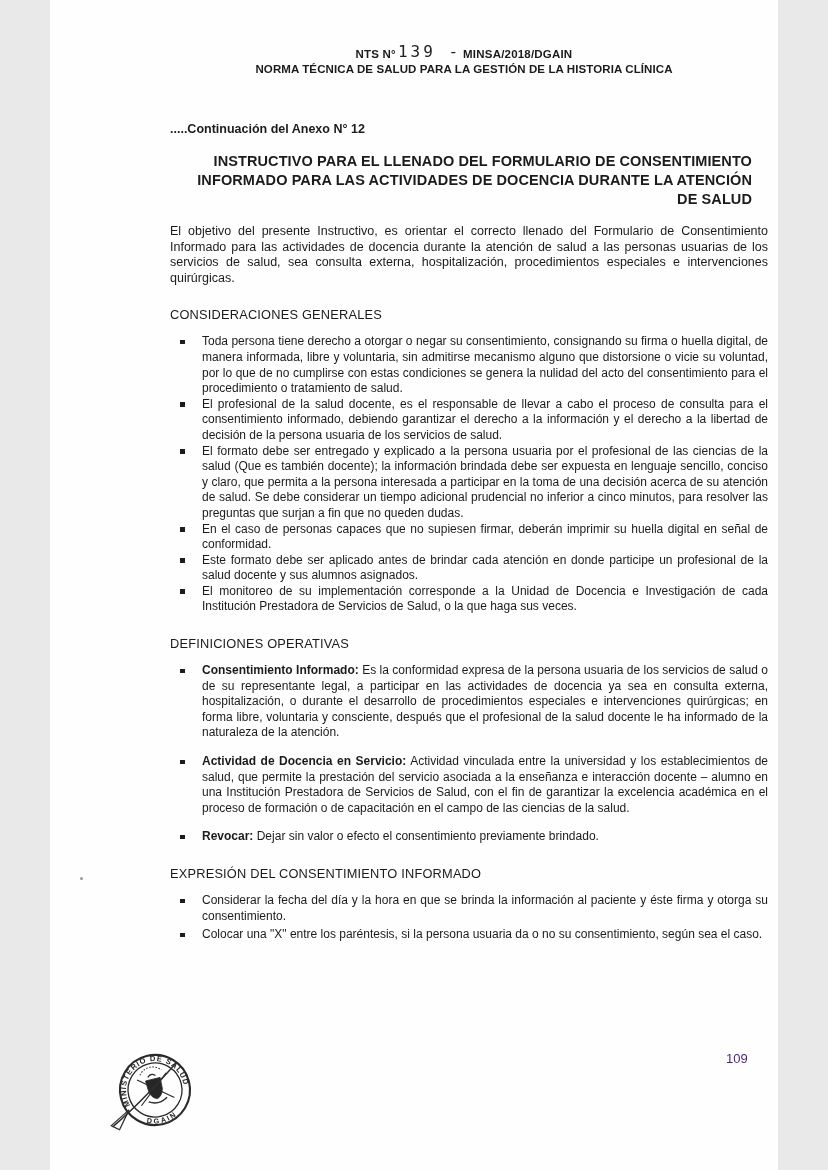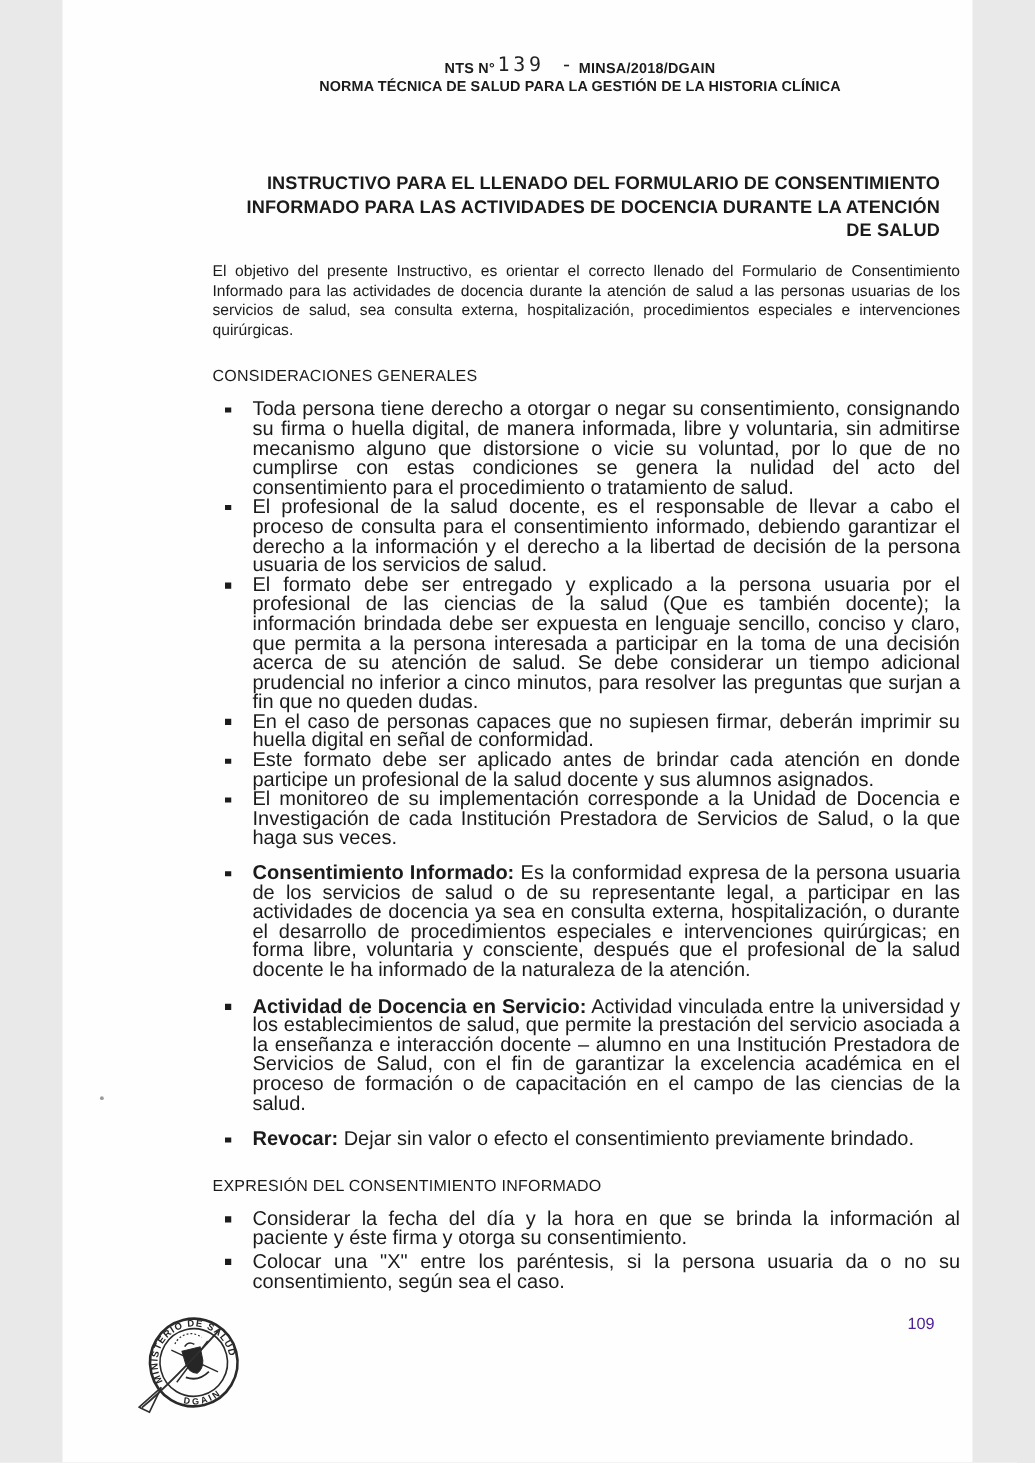--- a/index.html
+++ b/index.html
@@ -20,21 +20,21 @@
   .content { position:absolute; left:120px; top:122px; width:598px; }
   .continuation { font-size:12.5px; font-weight:bold; }
   .doc-title {
     margin:16px auto 0 auto; width:566px; text-align:right;
     font-size:14.5px; font-weight:bold; line-height:19px; letter-spacing:.1px;
   }
   p.intro { margin:15px 0 0 0; font-size:12.5px; line-height:15.6px; text-align:justify; }
   h2.sec {
     margin:21px 0 0 0; font-size:12.8px; font-weight:normal; letter-spacing:.2px;
   }
-  ul.blist { list-style:none; margin:12px 0 0 0; padding:0; font-size:16px; line-height:15.6px; }
+  ul.blist { list-style:none; margin:12px 0 0 0; padding:0; font-size:12px; line-height:15.6px; }
   ul.blist li { position:relative; padding-left:32px; text-align:justify; }
   ul.blist li::before {
     content:""; position:absolute; left:10px; top:5.5px; width:4.5px; height:4.5px; background:#1c1c1c;
   }
   ul.blist.spaced li { margin-bottom:13px; }
   ul.blist.spaced li:last-child { margin-bottom:12px; }
   ul.blist.slight li { margin-bottom:3px; }
   .term { font-weight:bold; }
   
   .pagenum { position:absolute; left:676px; top:1051px; font-size:13px; color:#4c1d95; }
@@ -48,38 +48,40 @@
 <div class="page">
 
   <div class="hdr">
     <div class="l1">
       <span>NTS N°</span><span class="hand">139 -</span><span>MINSA/2018/DGAIN</span>
     </div>
     <div class="l2">NORMA TÉCNICA DE SALUD PARA LA GESTIÓN DE LA HISTORIA CLÍNICA</div>
   </div>
 
   <div class="content">
+    <div class="continuation">.....Continuación del Anexo N° 12</div>
 
     <div class="doc-title">INSTRUCTIVO PARA EL LLENADO DEL FORMULARIO DE CONSENTIMIENTO INFORMADO PARA LAS ACTIVIDADES DE DOCENCIA DURANTE LA ATENCIÓN DE SALUD</div>
 
     <p class="intro">El objetivo del presente Instructivo, es orientar el correcto llenado del Formulario de Consentimiento Informado para las actividades de docencia durante la atención de salud a las personas usuarias de los servicios de salud, sea consulta externa, hospitalización, procedimientos especiales e intervenciones quirúrgicas.</p>
 
     <section>
       <h2 class="sec">CONSIDERACIONES GENERALES</h2>
       <ul class="blist">
         <li>Toda persona tiene derecho a otorgar o negar su consentimiento, consignando su firma o huella digital, de manera informada, libre y voluntaria, sin admitirse mecanismo alguno que distorsione o vicie su voluntad, por lo que de no cumplirse con estas condiciones se genera la nulidad del acto del consentimiento para el procedimiento o tratamiento de salud.</li>
         <li>El profesional de la salud docente, es el responsable de llevar a cabo el proceso de consulta para el consentimiento informado, debiendo garantizar el derecho a la información y el derecho a la libertad de decisión de la persona usuaria de los servicios de salud.</li>
         <li>El formato debe ser entregado y explicado a la persona usuaria por el profesional de las ciencias de la salud (Que es también docente); la información brindada debe ser expuesta en lenguaje sencillo, conciso y claro, que permita a la persona interesada a participar en la toma de una decisión acerca de su atención de salud. Se debe considerar un tiempo adicional prudencial no inferior a cinco minutos, para resolver las preguntas que surjan a fin que no queden dudas.</li>
         <li>En el caso de personas capaces que no supiesen firmar, deberán imprimir su huella digital en señal de conformidad.</li>
         <li>Este formato debe ser aplicado antes de brindar cada atención en donde participe un profesional de la salud docente y sus alumnos asignados.</li>
         <li>El monitoreo de su implementación corresponde a la Unidad de Docencia e Investigación de cada Institución Prestadora de Servicios de Salud, o la que haga sus veces.</li>
       </ul>
     </section>
 
     <section>
+      <h2 class="sec">DEFINICIONES OPERATIVAS</h2>
       <ul class="blist spaced">
         <li><span class="term">Consentimiento Informado:</span> <span>Es la conformidad expresa de la persona usuaria de los servicios de salud o de su representante legal, a participar en las actividades de docencia ya sea en consulta externa, hospitalización, o durante el desarrollo de procedimientos especiales e intervenciones quirúrgicas; en forma libre, voluntaria y consciente, después que el profesional de la salud docente le ha informado de la naturaleza de la atención.</span></li>
         <li><span class="term">Actividad de Docencia en Servicio:</span> <span>Actividad vinculada entre la universidad y los establecimientos de salud, que permite la prestación del servicio asociada a la enseñanza e interacción docente – alumno en una Institución Prestadora de Servicios de Salud, con el fin de garantizar la excelencia académica en el proceso de formación o de capacitación en el campo de las ciencias de la salud.</span></li>
         <li><span class="term">Revocar:</span> <span>Dejar sin valor o efecto el consentimiento previamente brindado.</span></li>
       </ul>
     </section>
 
     <section>
       <h2 class="sec">EXPRESIÓN DEL CONSENTIMIENTO INFORMADO</h2>
       <ul class="blist slight">

